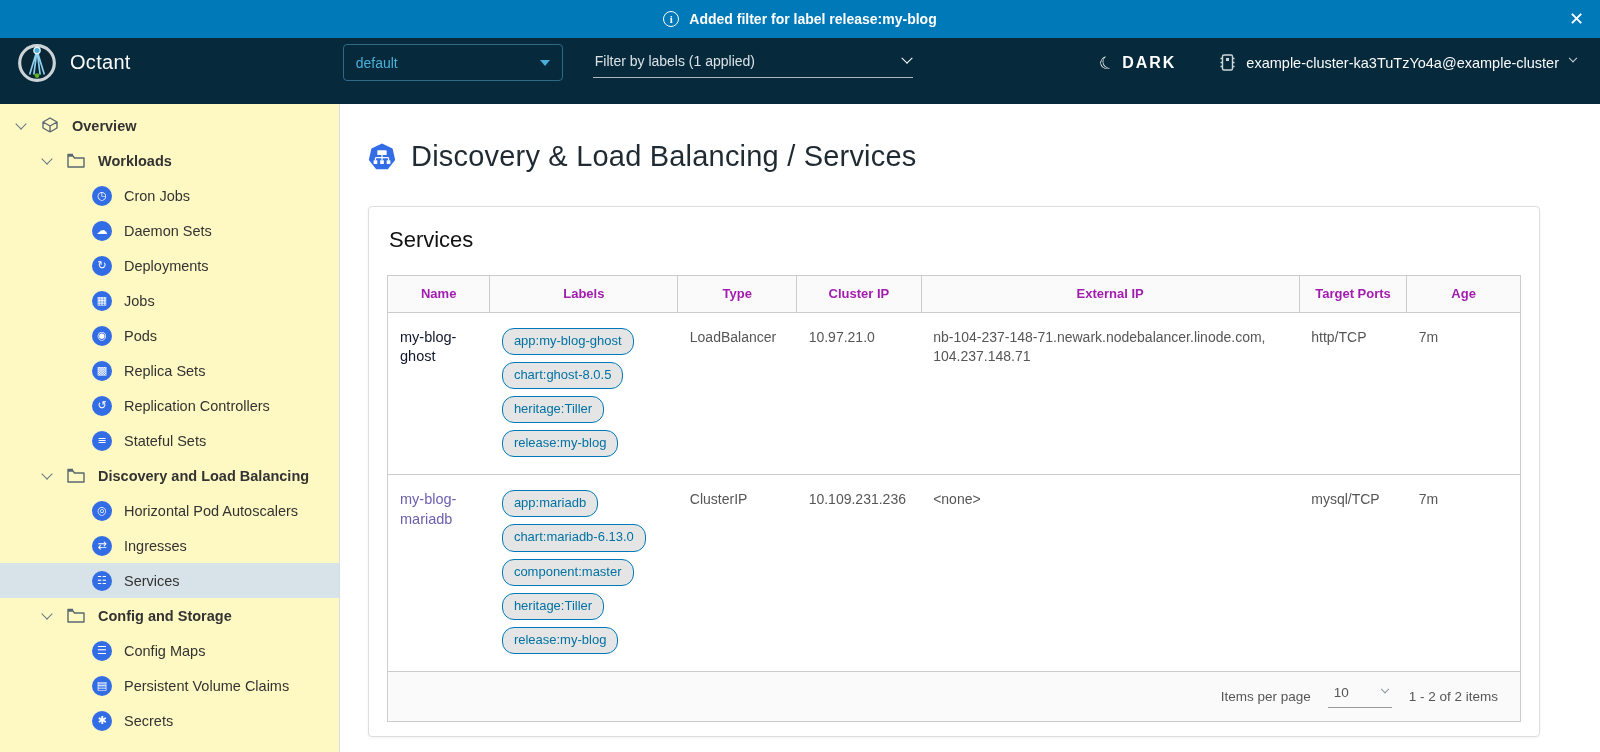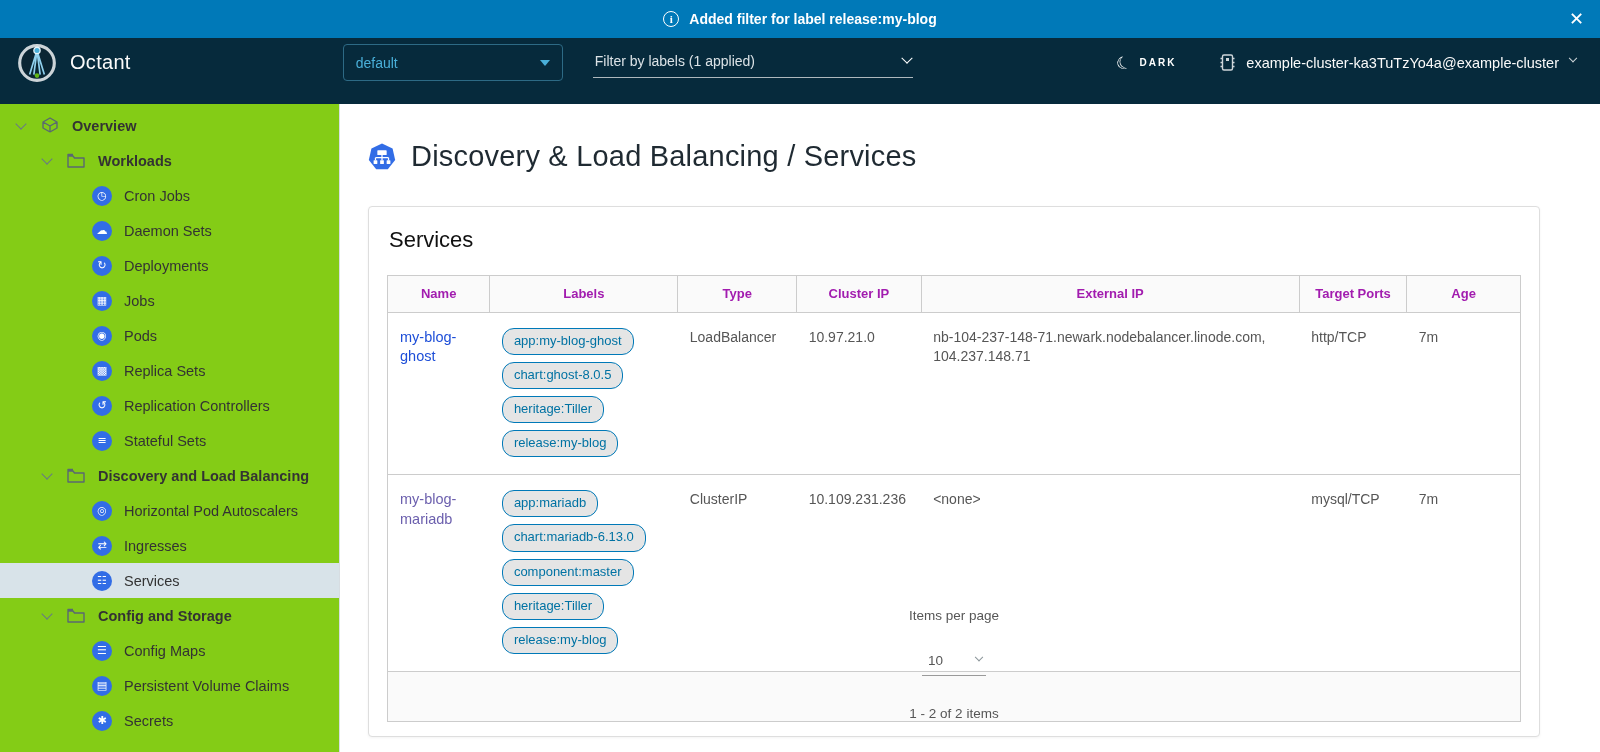--- a/index.html
+++ b/index.html
@@ -31,30 +31,30 @@
     align-items:center; border-bottom:1px solid #aeb8bd; color:#dbe2e6;
     font-size:14px; padding:0 2px 2px 2px; cursor:pointer; background:transparent; border-top:none; border-left:none; border-right:none;}
   .chev { width:8px; height:8px; border-right:1.6px solid #fff;
     border-bottom:1.6px solid #fff; transform:rotate(45deg) translate(-2px,-2px); }
   .filter-select .chev { margin-left:auto; }
   .right-group { margin-left:auto; display:flex; align-items:center; gap:42px; }
   .dark-toggle { display:flex; align-items:center; gap:8px; color:#fff;
     background:none; border:none; cursor:pointer; }
   .moon { font-family:"DejaVu Sans", sans-serif; font-size:17px; color:#fff;
     transform:rotate(-18deg); }
-  .dark-label { font-size:10px; font-weight:700; letter-spacing:2px; color:#fff; }
+  .dark-label { font-size:16px; font-weight:700; letter-spacing:2px; color:#fff; }
   .cluster { display:flex; align-items:center; gap:9px; color:#fafafa;
     font-size:14.5px; cursor:pointer; background:none; border:none; }
   .cluster .chev { border-color:#cfd6da; width:6px; height:6px; margin-left:2px;
     margin-top:-3px; }
 
   
   .layout { display:flex; height:648px; }
   .sidebar { width:340px; flex:0 0 auto; border-right:1px solid #d7dde2;
-    padding-top:4px; overflow:hidden; background:#84cc16; }
+    padding-top:4px; overflow:hidden; background:#fef9c3; }
   .nav-row { height:35px; display:flex; align-items:center; font-size:14.5px;
     color:#333; cursor:pointer; }
   .nav-row.lvl1 { padding-left:14px; font-weight:600; }
   .nav-row.lvl2 { padding-left:40px; font-weight:700; }
   .nav-row.lvl3 { padding-left:92px; font-weight:400; }
   .nav-row.selected { background:#d8e3e9; }
   .caret-box { width:14px; display:flex; justify-content:center; margin-right:12px; }
   .caret { width:8px; height:8px; border-right:1.6px solid #687a86;
     border-bottom:1.6px solid #687a86; transform:rotate(45deg); margin-top:-4px; }
   .gicon { width:20px; height:20px; margin-right:12px; flex:0 0 auto; }
@@ -75,31 +75,31 @@
 
   .datagrid { border:1px solid #ccc; }
   table { width:100%; border-collapse:collapse; table-layout:fixed; }
   thead th { background:#fafafa; text-align:center; font-size:13px; font-weight:700;
     color:#a21caf; padding:9px 12px; border-bottom:1px solid #ccc;
     vertical-align:top; line-height:1.35; }
   thead th + th { border-left:1px solid #ccc; }
   tbody td { padding:15px 12px; font-size:14px; color:#565656; vertical-align:top;
     line-height:1.4; }
   tbody tr + tr td { border-top:1px solid #ccc; }
-  .res-link { font-size:14.5px; color:#1d4ed8; text-decoration:none; line-height:1.35;
+  .res-link { font-size:14.5px; color:#0f172a; text-decoration:none; line-height:1.35;
     display:inline-block; }
   .res-link.visited { color:#6c60ae; }
   .pill { display:block; width:fit-content; border:1px solid #0079b8; color:#0072a3;
     border-radius:12px; padding:3px 11px 4px; font-size:13px; margin:0 0 7px;
     background:#e5e5e5; cursor:pointer; }
   td .pill:last-child { margin-bottom:2px; }
 
   .dg-footer { border-top:1px solid #ccc; background:#fafafa; height:50px;
-    display:flex; align-items:center; justify-content:flex-end; gap:30px;
-    padding:0 22px; font-size:13.5px; color:#565656;flex-direction:column; }
+    display:flex; align-items:center; justify-content:flex-end; gap:17px;
+    padding:0 22px; font-size:13.5px; color:#565656; }
   .page-size { display:flex; align-items:center; justify-content:space-between;
     width:64px; border-bottom:1px solid #9a9a9a; padding:0 4px 7px 6px;
     cursor:pointer; background:none; border-top:none; border-left:none; border-right:none;
     font-size:13.5px; color:#565656; }
   .page-size .chev { border-color:#8a9499; width:6px; height:6px; margin-top:-1px; }
 </style>
 </head>
 <body>
 
 <div class="banner">

